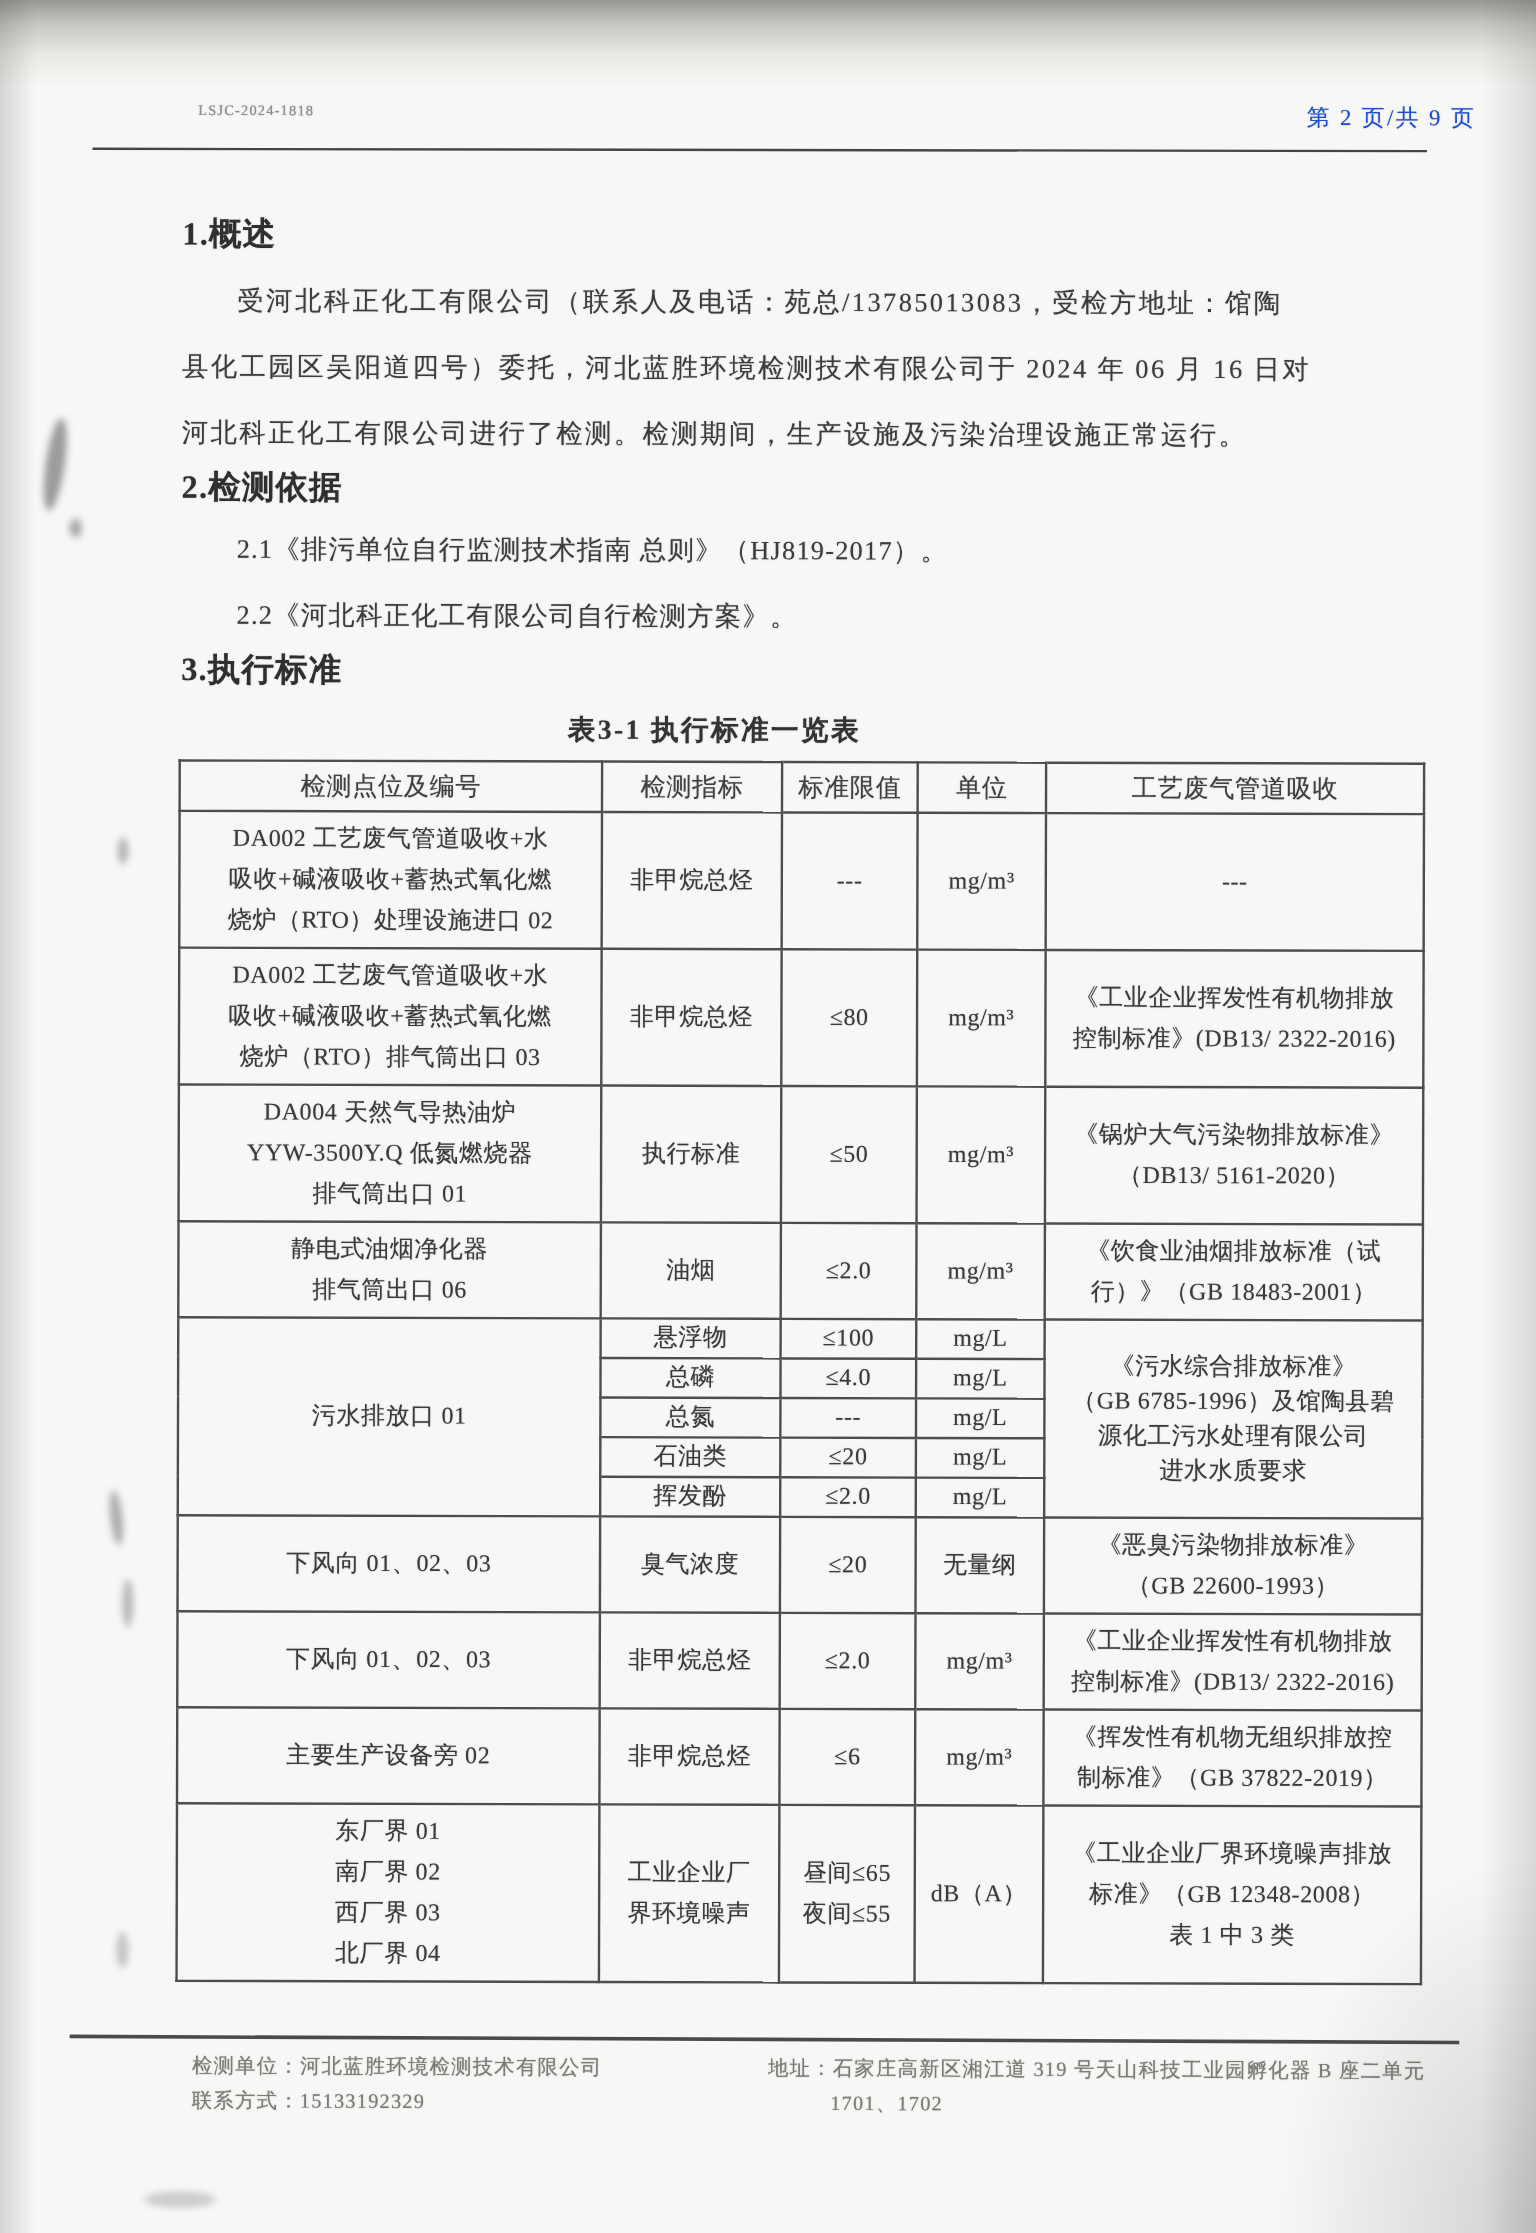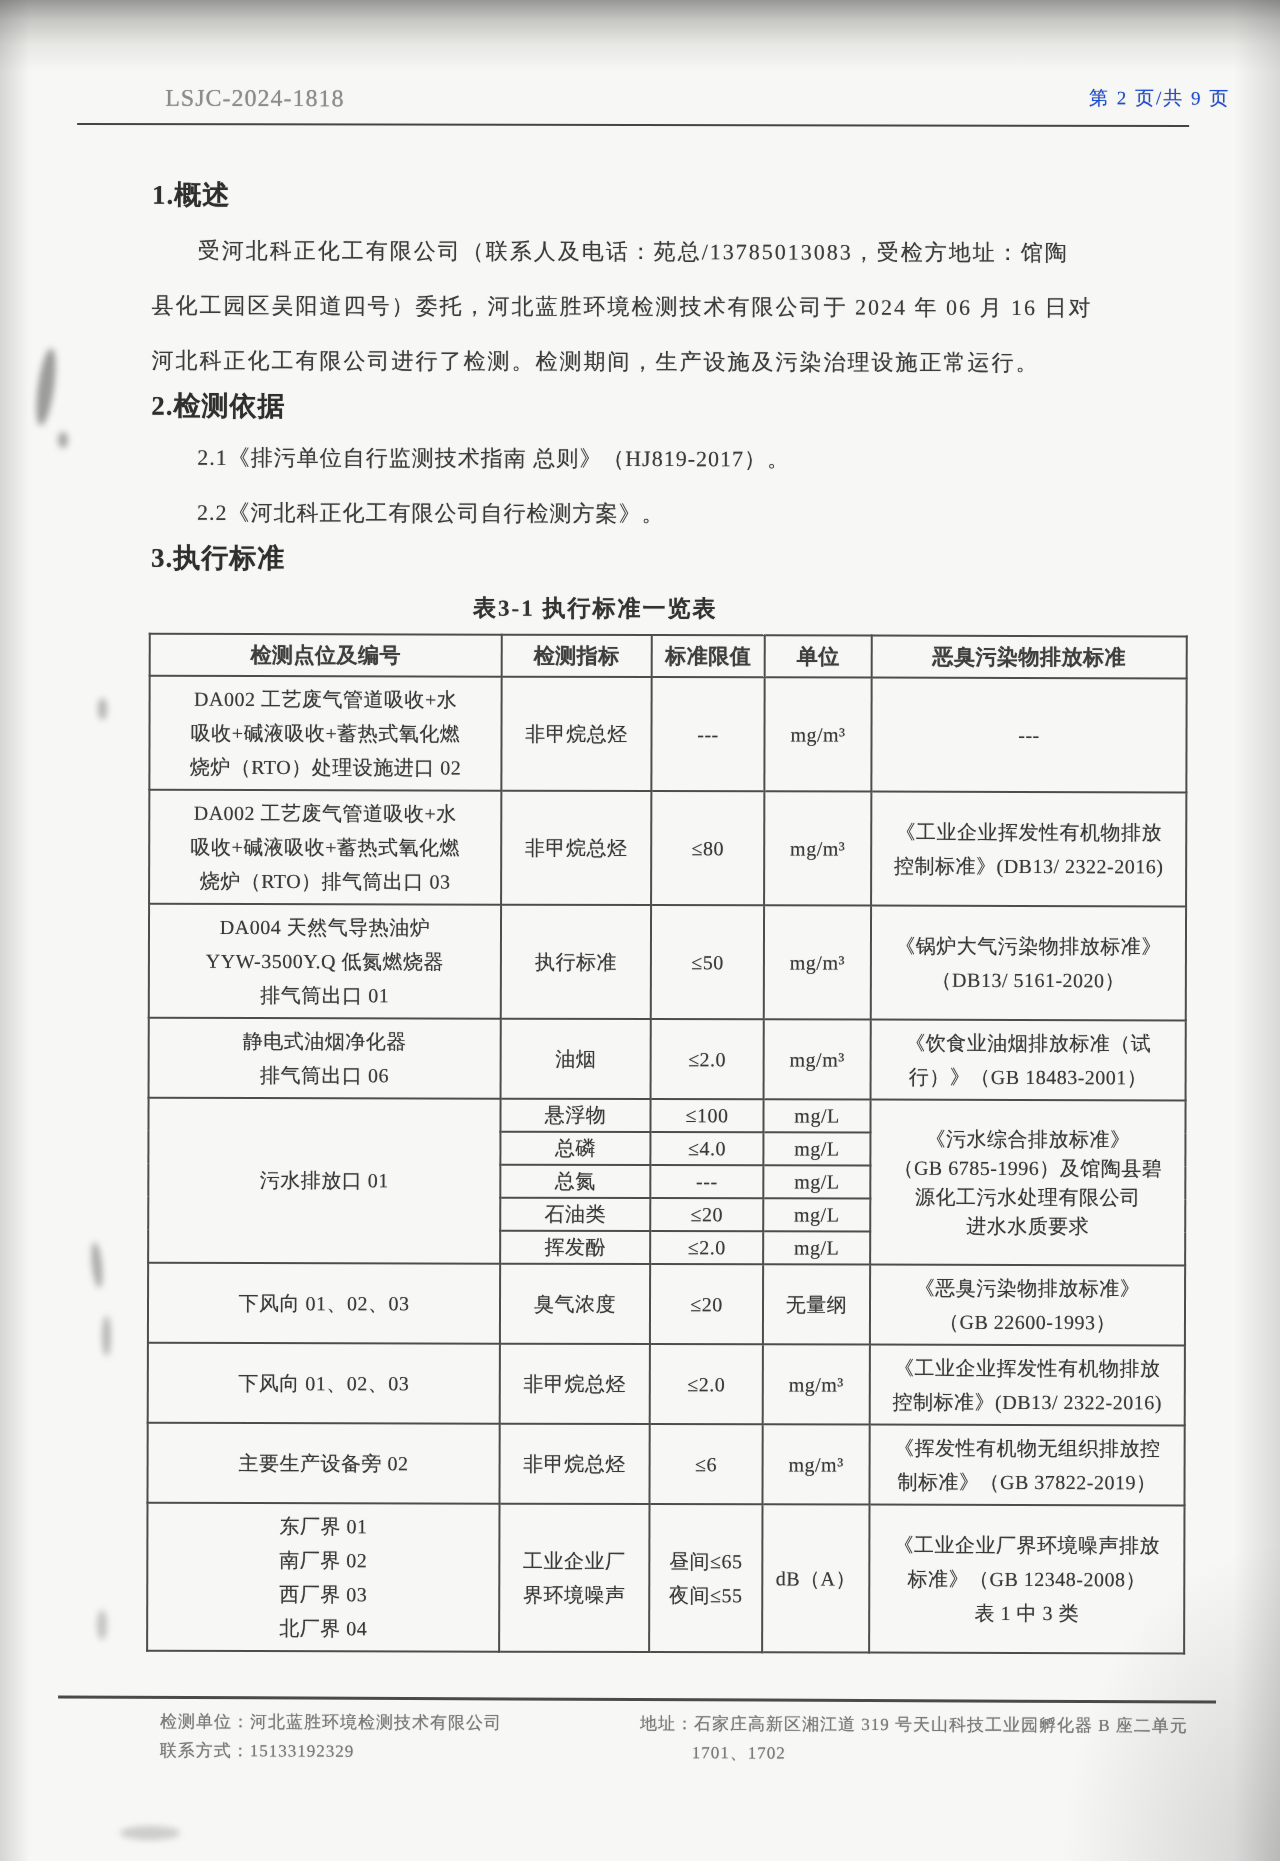--- a/index.html
+++ b/index.html
@@ -43,21 +43,21 @@
   .a6 { left:97px;  top:1610px; width:10px; height:30px; background:rgba(60,60,60,.28); }
   .a7 { left:120px; top:1826px; width:60px; height:14px; background:rgba(80,80,80,.25); }
 
   .content {
     position:absolute; inset:0; z-index:3;
     transform: rotate(0.15deg);
     text-shadow: 0 0 1px rgba(70,70,70,.5);
   }
   .doc-number {
     position:absolute; left:163px; top:86px;
-    font-size:24px; letter-spacing:1px; color:#8c8c8a;
+    font-size:12px; letter-spacing:1px; color:#8c8c8a;
   }
   .page-indicator {
     position:absolute; right:52px; top:84px;
     font-size:19px; letter-spacing:2px; color:#1d4ed8;
   }
   .header-rule {
     position:absolute; left:75px; top:124px; width:1112px; height:2px;
     background:#454545; transform:rotate(-0.05deg);
   }
   .body-block { position:absolute; left:150px; right:88px; top:178px; }
@@ -87,21 +87,21 @@
     width:1037px; margin-left:-2px; margin-top:10px;
   }
   table.std th, table.std td {
     border:2px solid #4d4d4d;
     text-align:center; vertical-align:middle;
     white-space:pre-line;
     font-size:20px; color:#3a3a3a;
     padding:5px 4px; line-height:34px;
     letter-spacing:0.5px;
   }
-  table.std th { font-size:21px; font-weight:700; line-height:24px; padding:8px 2px; color:#3f3f3f; }
+  table.std th { font-size:21px; font-weight:400; line-height:24px; padding:8px 2px; color:#3f3f3f; }
   table.std tr.compact td { line-height:29px; padding:1px 3px; }
   table.std td[rowspan] { line-height:36px; }
 
   .footer {
     position:absolute; left:60px; right:62px; top:1698px; z-index:4;
     border-top:3px solid #4a4a4a;
     padding:8px 0 0 102px;
     font-size:17px; color:#7b7b78; letter-spacing:1px; line-height:29px;
     transform: rotate(0.1deg);
   }
@@ -156,21 +156,21 @@
             <col style="width:113px">
             <col style="width:107px">
             <col style="width:315px">
         </colgroup>
         <thead>
             <tr>
               <th>检测点位及编号</th>
               <th>检测指标</th>
               <th>标准限值</th>
               <th>单位</th>
-              <th>恶臭污染物排放标准</th>
+              <th>工艺废气管道吸收</th>
             </tr>
           </thead>
         <tbody>
             <tr>
               <td>DA002 工艺废气管道吸收+水
 吸收+碱液吸收+蓄热式氧化燃
 烧炉（RTO）处理设施进口 02</td>
               <td>非甲烷总烃</td>
               <td>---</td>
               <td>mg/m³</td>

